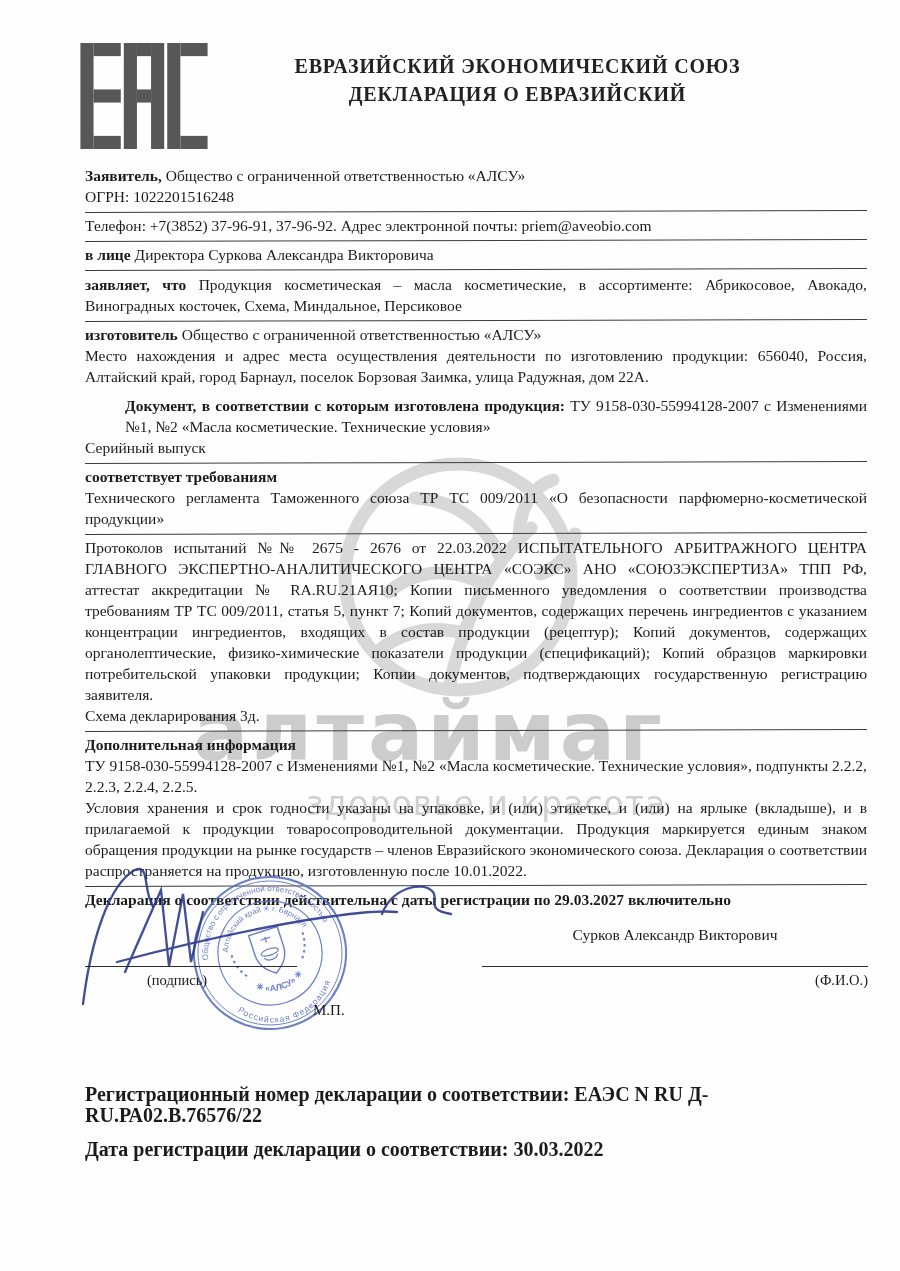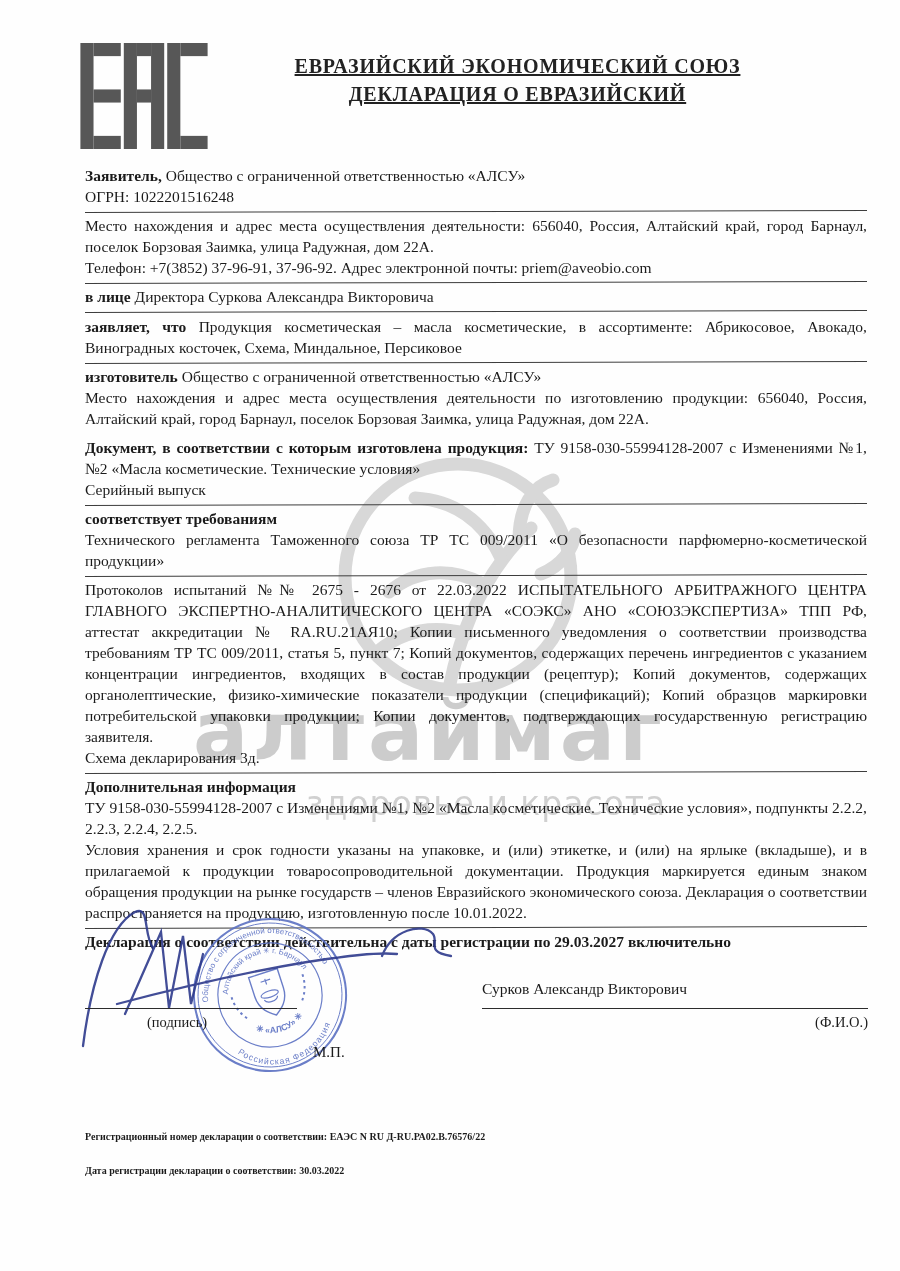--- a/index.html
+++ b/index.html
@@ -1,46 +1,46 @@
 <!DOCTYPE html>
 <html lang="ru"><head>
 <meta charset="utf-8">
 <style>
   html,body{margin:0;padding:0;background:#ffffff;}
   .page{position:relative;width:900px;height:1271px;background:#fefefe;overflow:hidden;
         font-family:"Liberation Serif", serif;color:#1b1b1b;}
   
   .eac-logo{position:absolute;left:80px;top:43px;}
   .title-block{position:absolute;left:180px;right:45px;top:52px;text-align:center;
-        font-weight:bold;font-size:20px;line-height:28px;letter-spacing:0.8px;color:#222;text-decoration:underline;}
+        font-weight:bold;font-size:20px;line-height:28px;letter-spacing:0.8px;color:#222;}
   
   .content{position:absolute;top:165px;left:85px;right:33px;font-size:15.5px;line-height:21px;}
   .para{margin:0;text-align:justify;}
-  .mt4{margin-top:4px;} .mt6{margin-top:6px;} .mt8{margin-top:8px;}
+  .mt4{margin-top:4px;} .mt6{margin-top:6px;} .mt8{margin-top:8px;margin-left:40px;}
   .bold{font-weight:bold;}
   .rule{border:none;border-top:1.5px solid #3d3d3d;margin:4px 0 3px 0;transform:rotate(-0.15deg);}
   
   .wm{position:absolute;mix-blend-mode:multiply;pointer-events:none;}
   .wm-brand{left:193px;top:684px;font-family:"DejaVu Sans",sans-serif;font-weight:bold;
         font-size:82px;letter-spacing:4px;color:#c5c5c5;opacity:.85;}
   .wm-tagline{left:306px;top:784px;font-family:"DejaVu Sans",sans-serif;
         font-size:33px;letter-spacing:1px;color:#cccccc;opacity:.9;}
   
   .sig-region{position:relative;height:150px;margin-top:6px;}
   .sig-line{position:absolute;border-top:1.3px solid #2c2c2c;}
   .sig-line.left{left:0;width:212px;top:50px;}
   .sig-line.right{left:397px;width:386px;top:50px;}
   .sig-caption{position:absolute;font-size:14.5px;}
   .cap-podpis{left:62px;top:54px;}
-  .fio-name{position:absolute;left:397px;width:386px;top:20px;font-size:15.5px;}
+  .fio-name{position:absolute;left:397px;width:386px;top:8px;text-align:center;font-size:15.5px;}
   .cap-fio{left:397px;width:386px;top:54px;text-align:right;}
   .cap-mp{left:228px;top:84px;font-size:15px;}
   .stamp{position:absolute;left:100px;top:-48px;transform:rotate(-18deg);opacity:.92;}
   .ink{position:absolute;left:-8px;top:-62px;}
-  .reg-block{margin-top:18px;font-weight:bold;font-size:10px;}
+  .reg-block{margin-top:18px;font-weight:bold;font-size:20px;}
   .reg-block p{margin:0 0 13px 0;}
 </style>
 </head>
 <body>
 
 <div class="page">
 
   <svg class="eac-logo" width="128" height="106" viewBox="0 0 126 105">
     <g fill="#575757">
       <rect x="0" y="0" width="13" height="105"></rect>
@@ -74,21 +74,20 @@
     </g>
   </svg>
   <div class="wm wm-tagline">здоровье и красота</div>
   <div class="wm wm-brand">алтаймаг</div>
 
   <div class="content">
 
     <p class="para"><b>Заявитель,</b> <span>Общество с ограниченной ответственностью «АЛСУ»</span></p>
     <p class="para">ОГРН: 1022201516248</p>
     <hr class="rule">
-    <p class="para">Место нахождения и адрес места осуществления деятельности: 656040, Россия, Алтайский край, город Барнаул, поселок Борзовая Заимка, улица Радужная, дом 22А.</p>
     <p class="para">Телефон: +7(3852) 37-96-91, 37-96-92. Адрес электронной почты: priem@aveobio.com</p>
     <hr class="rule">
     <p class="para"><b>в лице</b> <span>Директора Суркова Александра Викторовича</span></p>
     <hr class="rule">
     <p class="para mt4"><b>заявляет, что</b>  <span>Продукция косметическая – масла косметические, в ассортименте:  Абрикосовое, Авокадо, Виноградных косточек, Схема, Миндальное, Персиковое</span></p>
     <hr class="rule">
     <p class="para"><b>изготовитель</b> <span>Общество с ограниченной ответственностью «АЛСУ»</span></p>
     <p class="para">Место нахождения и адрес места осуществления деятельности по изготовлению продукции: 656040, Россия, Алтайский край, город Барнаул, поселок Борзовая Заимка, улица Радужная, дом 22А.</p>
     <p class="para mt8"><b>Документ, в соответствии с которым изготовлена продукция:</b>  <span>ТУ 9158-030-55994128-2007 с Изменениями №1, №2 «Масла косметические. Технические условия»</span></p>
     <p class="para">Серийный выпуск</p>

